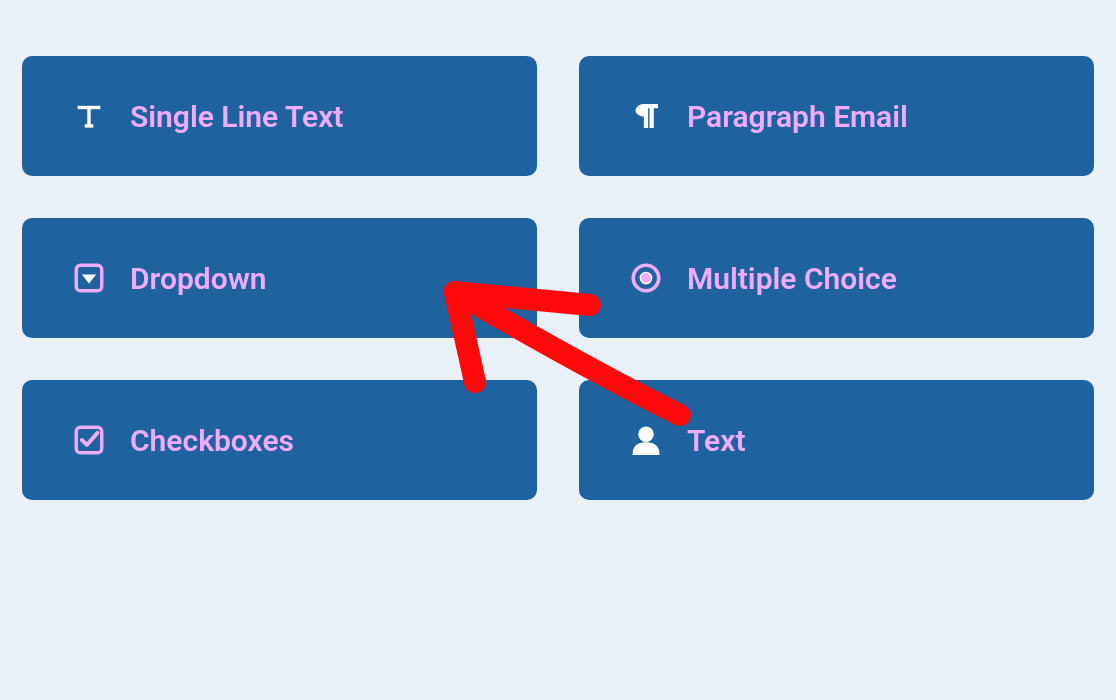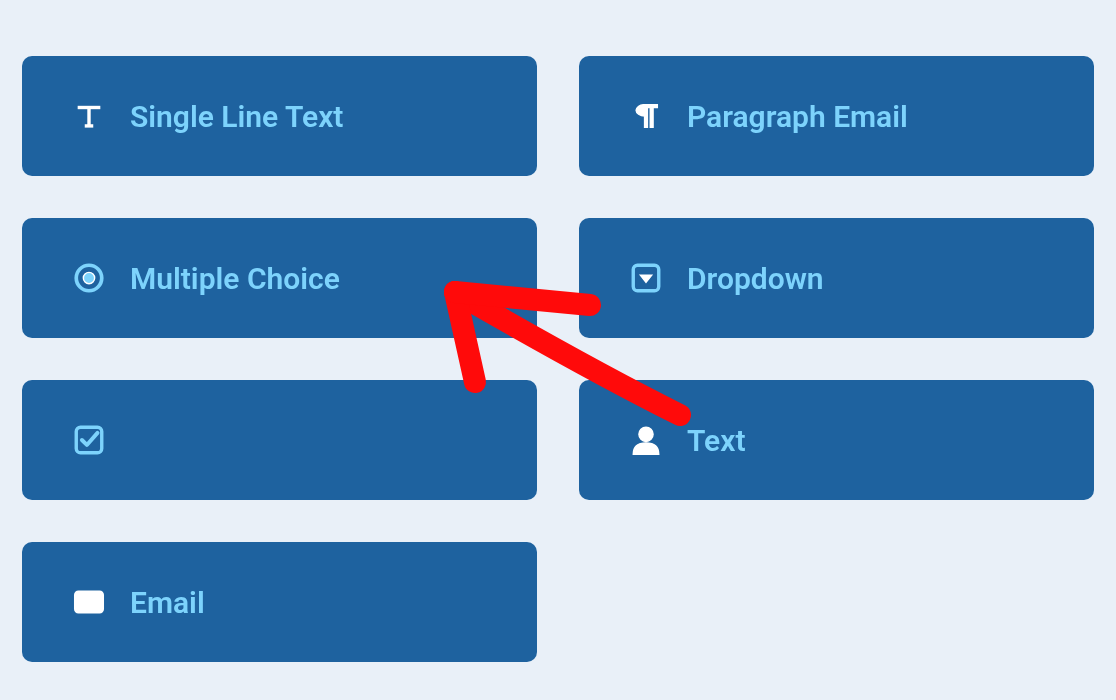--- a/index.html
+++ b/index.html
@@ -12,21 +12,21 @@
       position: relative;
     }
     .grid {
       display: grid;
       grid-template-columns: 1fr 1fr;
       gap: 42px;
       padding: 56px 22px 0 22px;
     }
     .field-button {
       background: #1e629f;
-      color: #7dd3fc;
+      color: #f0abfc;
       border-radius: 10px;
       height: 120px;
       display: flex;
       align-items: center;
       padding: 0 50px;
       cursor: pointer;
       font-size: 30px;
       font-weight: 600;
       gap: 24px;
     }
@@ -73,67 +73,59 @@
     <span class="field-icon">
       <svg viewBox="0 0 24 24" fill="currentColor">
         <path d="M10 4 H20 V6 H17 V20 H15 V6 H13 V20 H11 V12 C7.7 12 5 9.8 5 8 C5 6.2 7.7 4 10 4 Z"></path>
       </svg>
     </span>
     <span>Paragraph Email</span>
   </div>
 
   <div class="field-button">
     <span class="field-icon">
-      <svg viewBox="0 0 24 24">
-        <circle cx="12" cy="12" r="9" fill="none" stroke="currentColor" stroke-width="2.6"></circle>
-        <circle cx="12" cy="12" r="4" fill="currentColor"></circle>
-      </svg>
-    </span>
-    <span>Multiple Choice</span>
-  </div>
-
-  <div class="field-button">
-    <span class="field-icon">
       <svg viewBox="0 0 24 24" fill="currentColor">
         <rect x="3" y="3" width="18" height="18" rx="3" fill="none" stroke="currentColor" stroke-width="2.4"></rect>
         <path d="M8 10 L12 15 L16 10 Z"></path>
       </svg>
     </span>
     <span>Dropdown</span>
   </div>
 
   <div class="field-button">
     <span class="field-icon">
       <svg viewBox="0 0 24 24">
+        <circle cx="12" cy="12" r="9" fill="none" stroke="currentColor" stroke-width="2.6"></circle>
+        <circle cx="12" cy="12" r="4" fill="currentColor"></circle>
+      </svg>
+    </span>
+    <span>Multiple Choice</span>
+  </div>
+
+  <div class="field-button">
+    <span class="field-icon">
+      <svg viewBox="0 0 24 24">
         <rect x="3" y="3" width="18" height="18" rx="3" fill="none" stroke="currentColor" stroke-width="2.4"></rect>
         <path d="M7 12 L10.5 15.5 L18 7" fill="none" stroke="currentColor" stroke-width="2.8" stroke-linecap="round" stroke-linejoin="round"></path>
       </svg>
     </span>
+    <span>Checkboxes</span>
   </div>
 
 
   <div class="field-button">
     <span class="field-icon">
       <svg viewBox="0 0 24 24" fill="currentColor">
         <circle cx="12" cy="8" r="5"></circle>
         <path d="M3 22 C3 16 7 14 12 14 C17 14 21 16 21 22 Z"></path>
       </svg>
     </span>
     <span>Text</span>
   </div>
 
-  <div class="field-button">
-    <span class="field-icon">
-      <svg viewBox="0 0 24 24" fill="none" stroke="currentColor" stroke-width="2.2">
-        <rect x="2.5" y="5" width="19" height="14" rx="2"></rect>
-        <path d="M3 7 L12 13 L21 7"></path>
-      </svg>
-    </span>
-    <span>Email</span>
-  </div>
 
 </div>
 
 <svg class="annotation-arrow" viewBox="0 0 300 170">
   <g stroke="#ff0a0a" stroke-width="22" stroke-linecap="round" stroke-linejoin="round" fill="none">
     <path d="M 260 145 Q 170 100 35 22"></path>
     <path d="M 35 22 L 55 112"></path>
     <path d="M 35 22 L 170 35"></path>
   </g>
 </svg>

